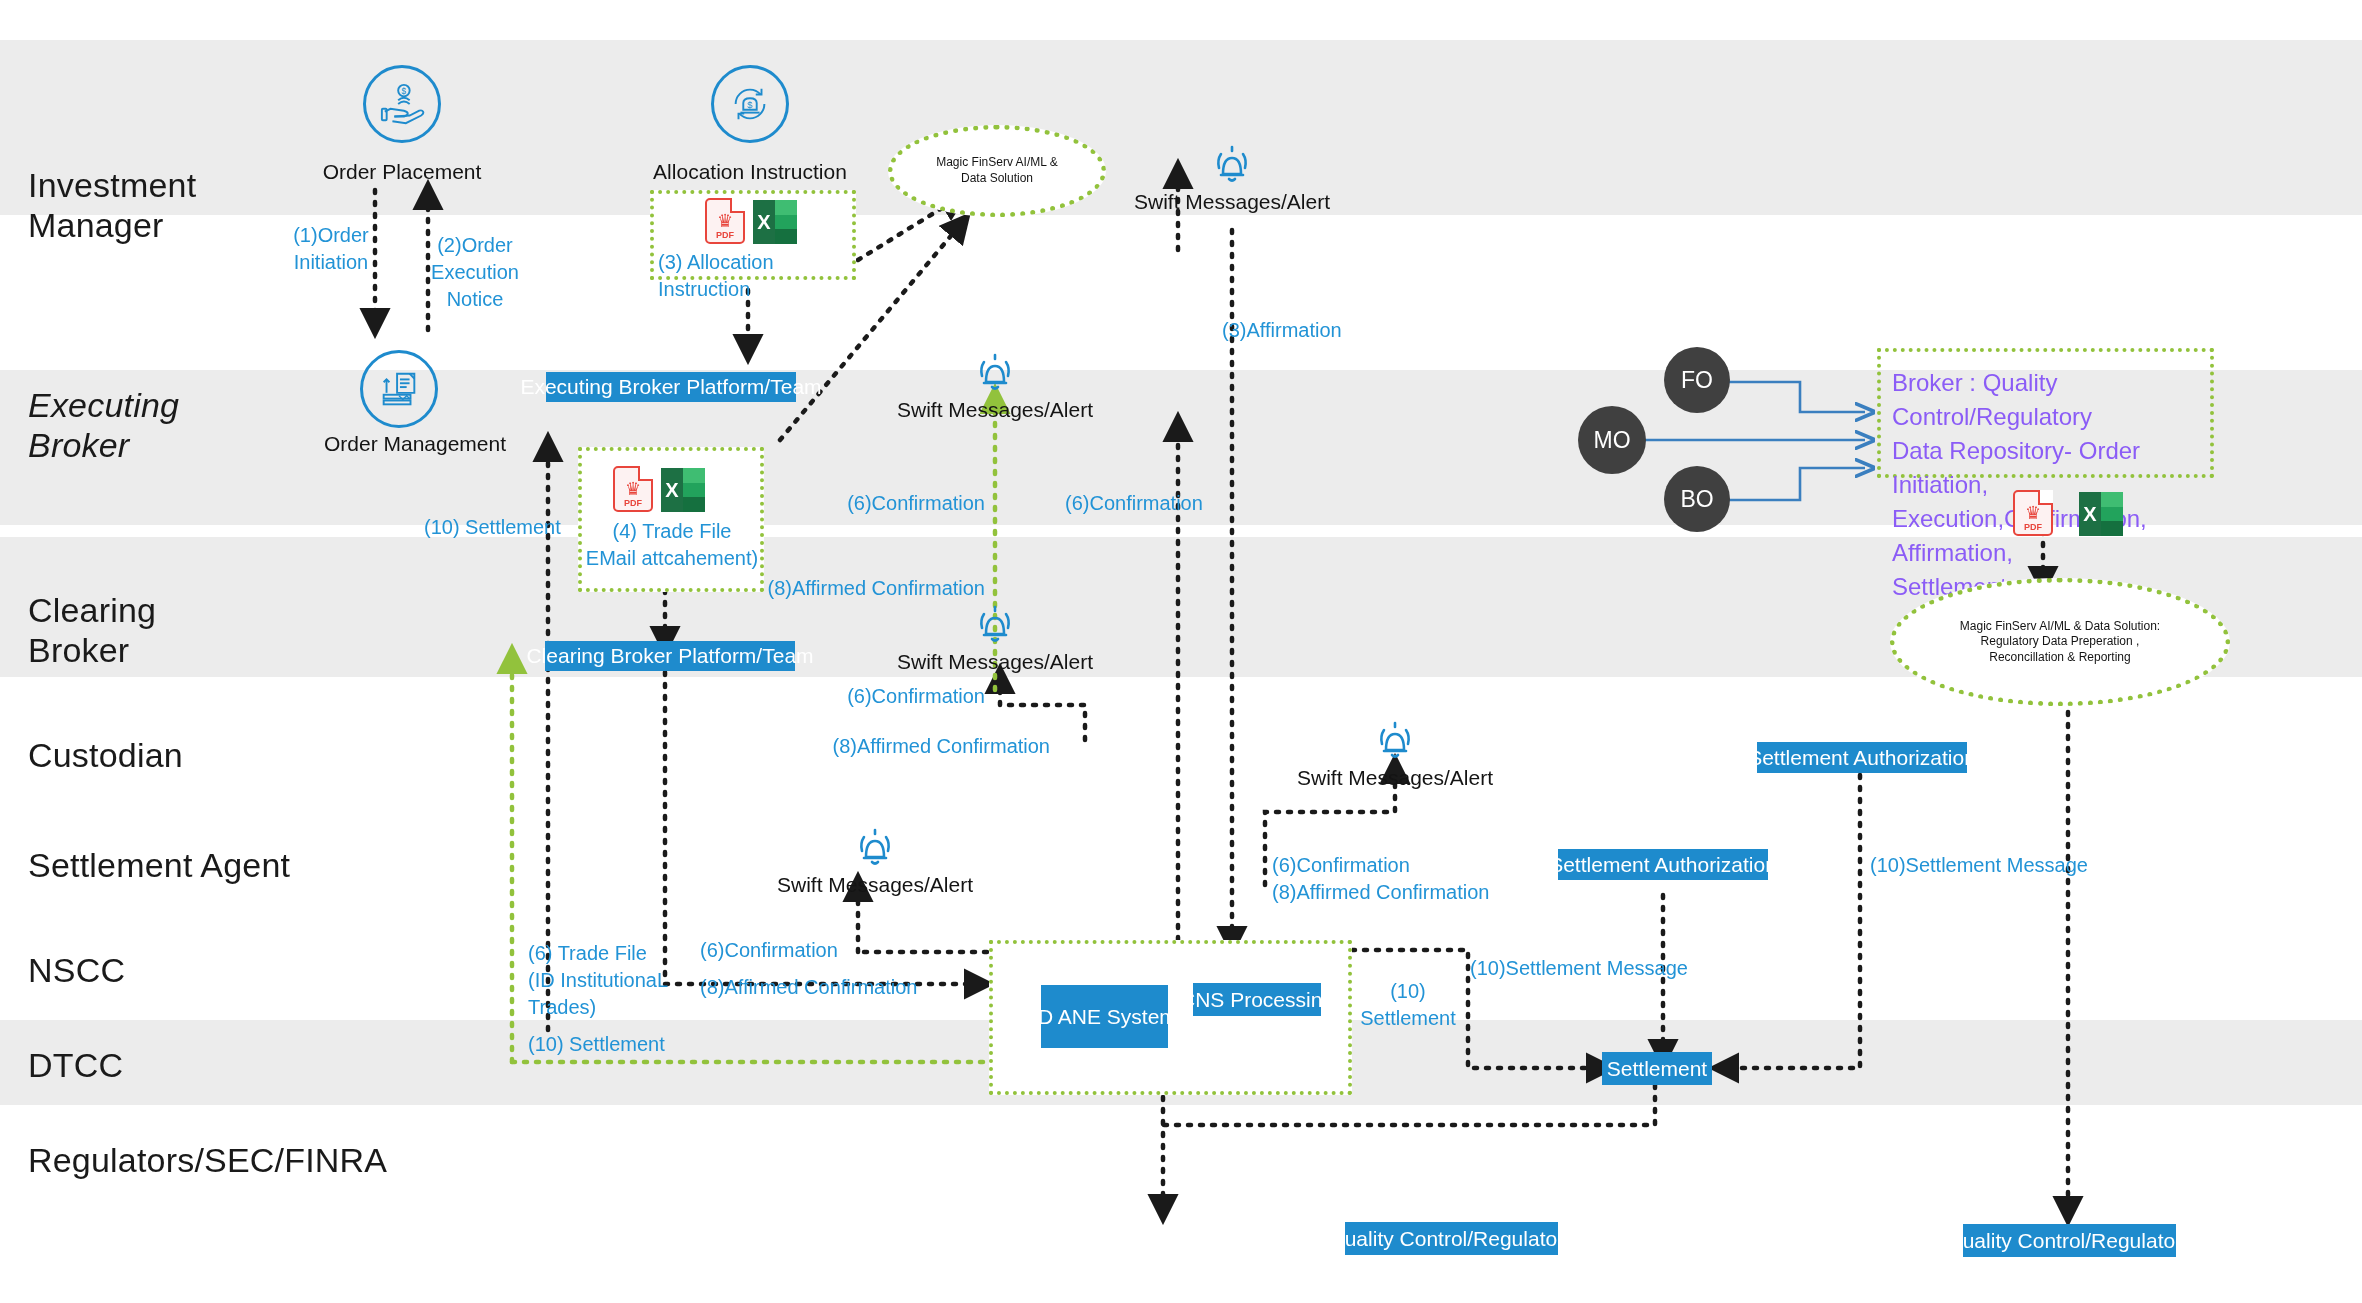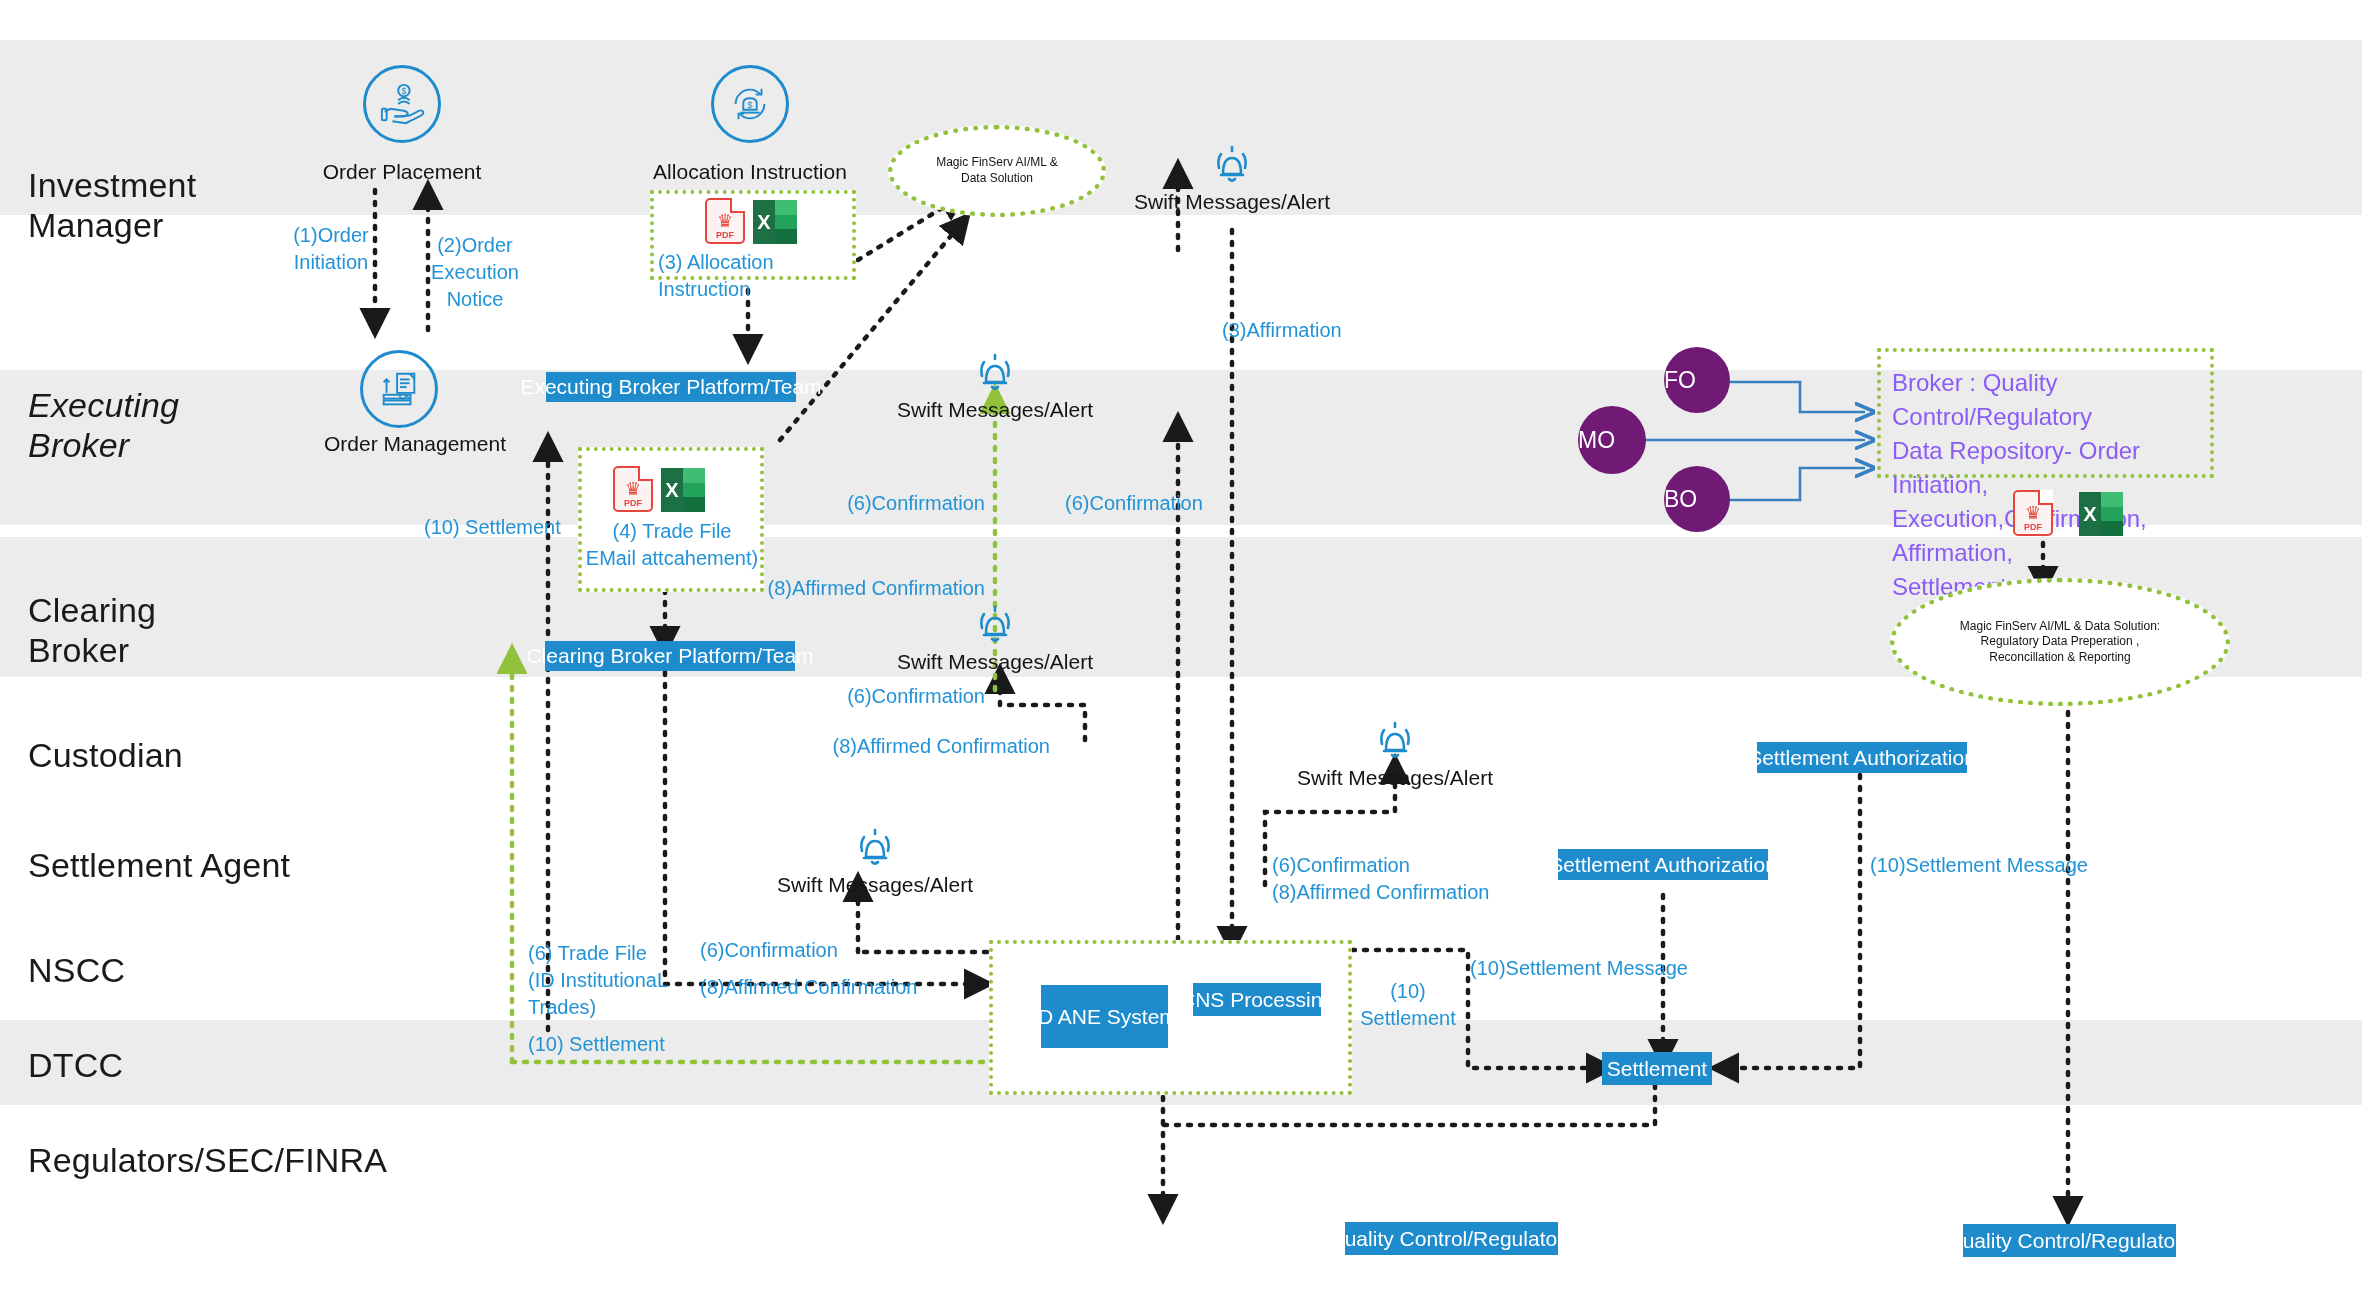--- a/index.html
+++ b/index.html
@@ -49,22 +49,22 @@
   .xls{width:44px;height:44px;position:relative;background:#f3f3f3;display:flex;}
   .xls .xl{width:22px;height:44px;background:#1d7044;color:#fff;font-size:20px;font-weight:bold;
            display:flex;align-items:center;justify-content:center;}
   .xls .xr{width:22px;height:44px;display:flex;flex-direction:column;}
   .xls .xr i{display:block;flex:1;}
   .xls .xr i:nth-child(1){background:#3fbd72;}
   .xls .xr i:nth-child(2){background:#22a35c;}
   .xls .xr i:nth-child(3){background:#15703f;}
 
   
-  .ccirc{position:absolute;border-radius:50%;background:#701a75;color:#fff;display:flex;
-         align-items:center;justify-content:flex-start;font-size:23px;}
+  .ccirc{position:absolute;border-radius:50%;background:#404040;color:#fff;display:flex;
+         align-items:center;justify-content:center;font-size:23px;}
 
   
   .repo-txt{position:absolute;font-size:24px;color:#8b5cf6;line-height:1.42;white-space:pre-line;}
 </style>
 </head>
 <body>
 
 <div id="stage">
 
   <div class="lane" style="top:40px;height:175px;"></div>

